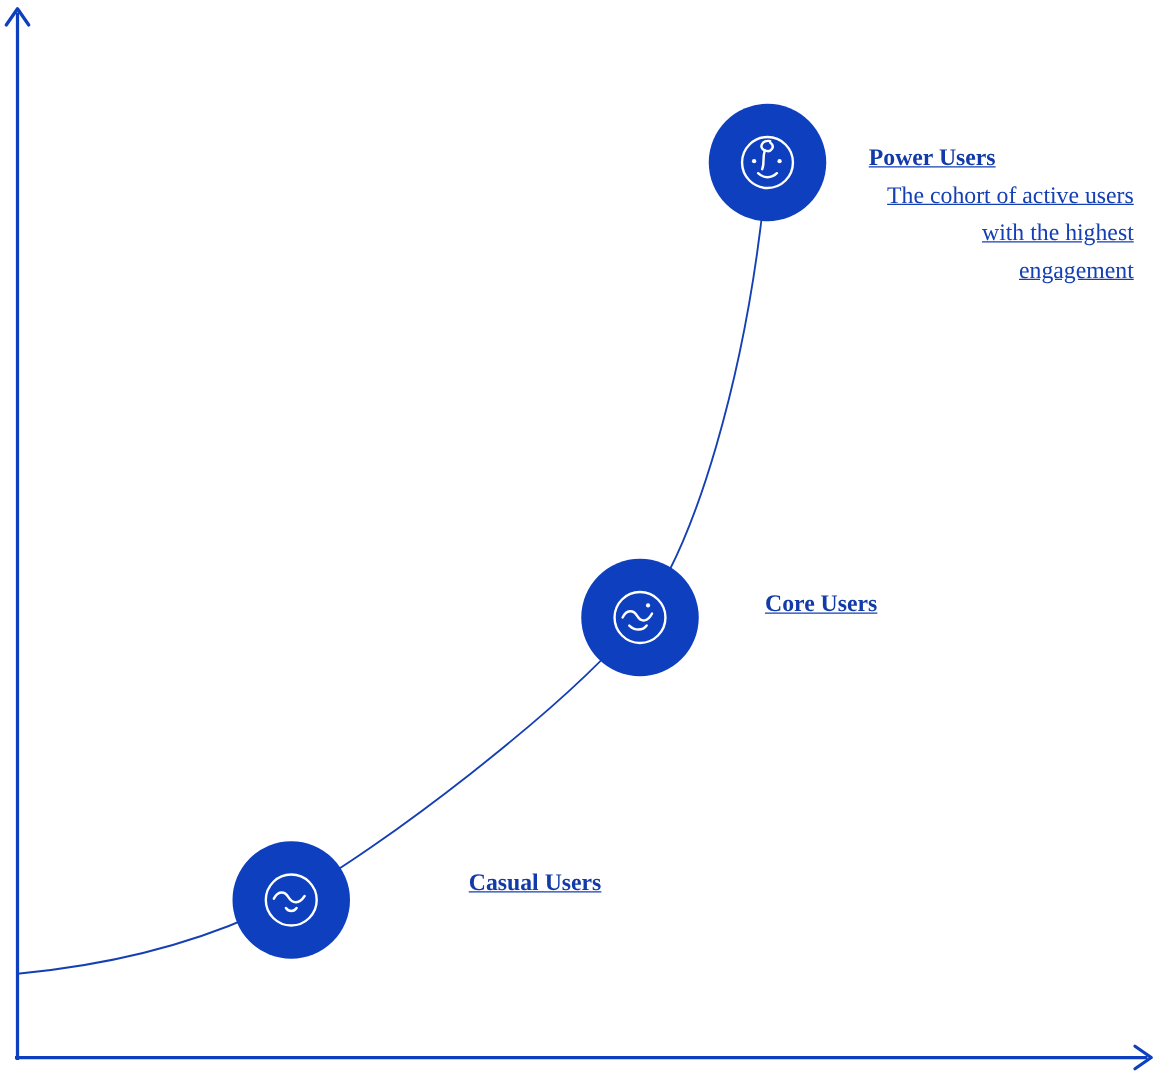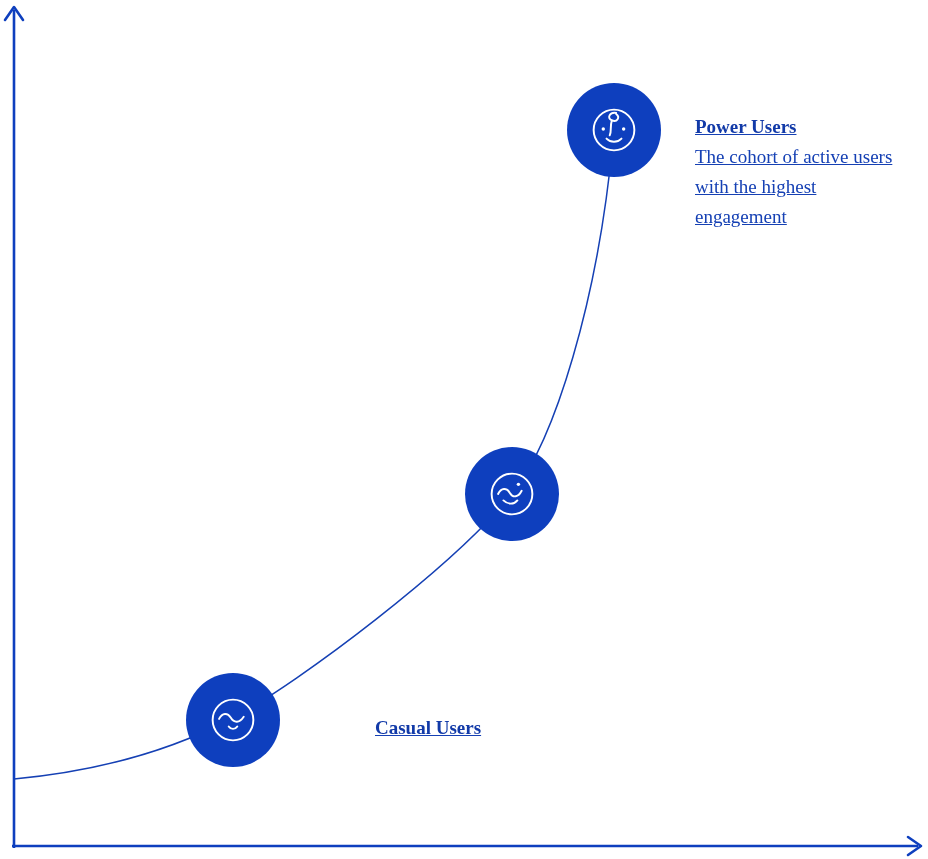--- a/index.html
+++ b/index.html
@@ -40,20 +40,21 @@
     font-size: 19px;
     line-height: 30px;
     font-weight: bold;
     color: #123aa8;
   }
   .point-label p {
     font-size: 19px;
     line-height: 30px;
     font-weight: normal;
     color: #1540b4;
+    text-align: right;
   }
   .w195 { width: 212px; text-decoration: underline; }
 </style>
 </head>
 <body>
 
 <div class="canvas">
 
   <svg class="axes-svg" viewBox="0 0 928 859" fill="none" xmlns="http://www.w3.org/2000/svg">
 
@@ -70,33 +71,34 @@
     <path d="M 14 779 C 110 770, 180 746, 233 718 C 300 682, 455 565, 512 494 C 555 440, 598 300, 613 140" stroke="#1540b4" stroke-width="1.5" fill="none"></path>
   </svg>
 
   <div class="badge" style="left:186px; top:673px;">
     <svg width="60" height="60" viewBox="0 0 56 56">
       <circle cx="28" cy="28" r="19" stroke="#ffffff" stroke-width="1.8" fill="none"></circle>
       <path d="M15 27 C18 21, 23 21, 26 26 C29 31, 34 31, 38 25" stroke="#ffffff" stroke-width="1.8" fill="none" stroke-linecap="round"></path>
       <path d="M24 34 C26 37, 30 37, 32 34" stroke="#ffffff" stroke-width="1.8" fill="none" stroke-linecap="round"></path>
     </svg>
   </div>
-  <div class="point-label w195" style="left:375px; top:713px;">
+  <div class="point-label w195" style="left:375px; top:692px;">
     <h3>Casual Users</h3>
   </div>
 
   <div class="badge" style="left:465px; top:447px;">
     <svg width="60" height="60" viewBox="0 0 56 56">
       <circle cx="28" cy="28" r="19" stroke="#ffffff" stroke-width="1.8" fill="none"></circle>
       <path d="M15 28 C18 22, 23 22, 26 27 C29 32, 34 31, 37 25" stroke="#ffffff" stroke-width="1.8" fill="none" stroke-linecap="round"></path>
       <circle cx="34" cy="19" r="1.6" fill="#ffffff"></circle>
       <path d="M20 34 C24 38, 30 38, 33 34" stroke="#ffffff" stroke-width="1.8" fill="none" stroke-linecap="round"></path>
     </svg>
   </div>
   <div class="point-label w195" style="left:612px; top:469px;">
+    <h3>Core Users</h3>
   </div>
 
   <div class="badge" style="left:567px; top:83px;">
     <svg width="60" height="60" viewBox="0 0 56 56">
       <circle cx="28" cy="28" r="19" stroke="#ffffff" stroke-width="1.8" fill="none"></circle>
       <path d="M30 12 C24 11, 21 17, 26 19 C31 21, 34 16, 30 13" stroke="#ffffff" stroke-width="1.8" fill="none" stroke-linecap="round"></path>
       <path d="M26 19 C24 25, 26 29, 24 33" stroke="#ffffff" stroke-width="1.8" fill="none" stroke-linecap="round"></path>
       <circle cx="18" cy="27" r="1.6" fill="#ffffff"></circle>
       <circle cx="37" cy="27" r="1.6" fill="#ffffff"></circle>
       <path d="M21 36 C25 40, 31 40, 35 36" stroke="#ffffff" stroke-width="1.8" fill="none" stroke-linecap="round"></path>

